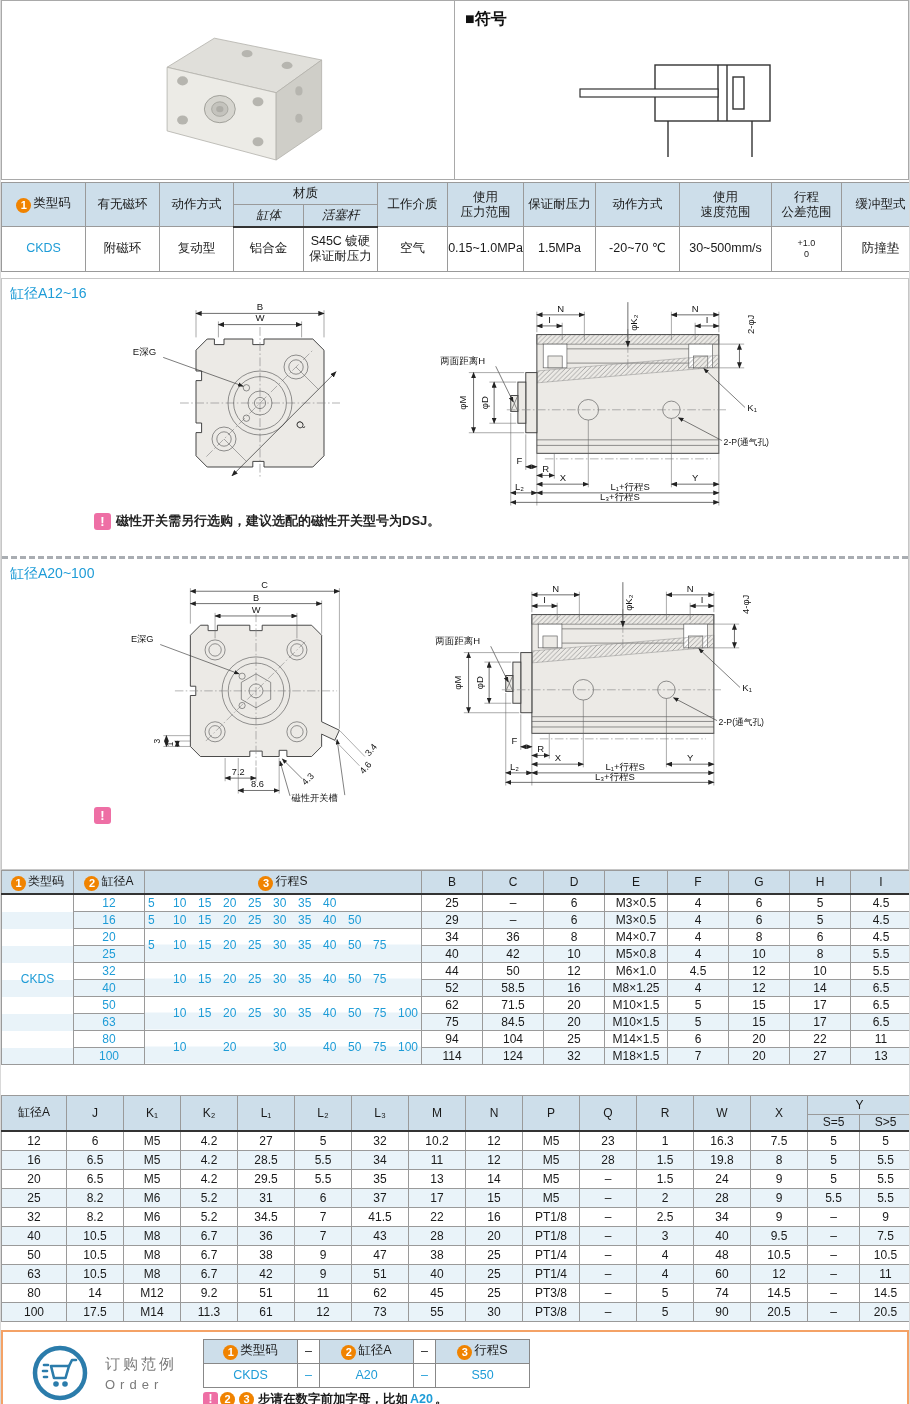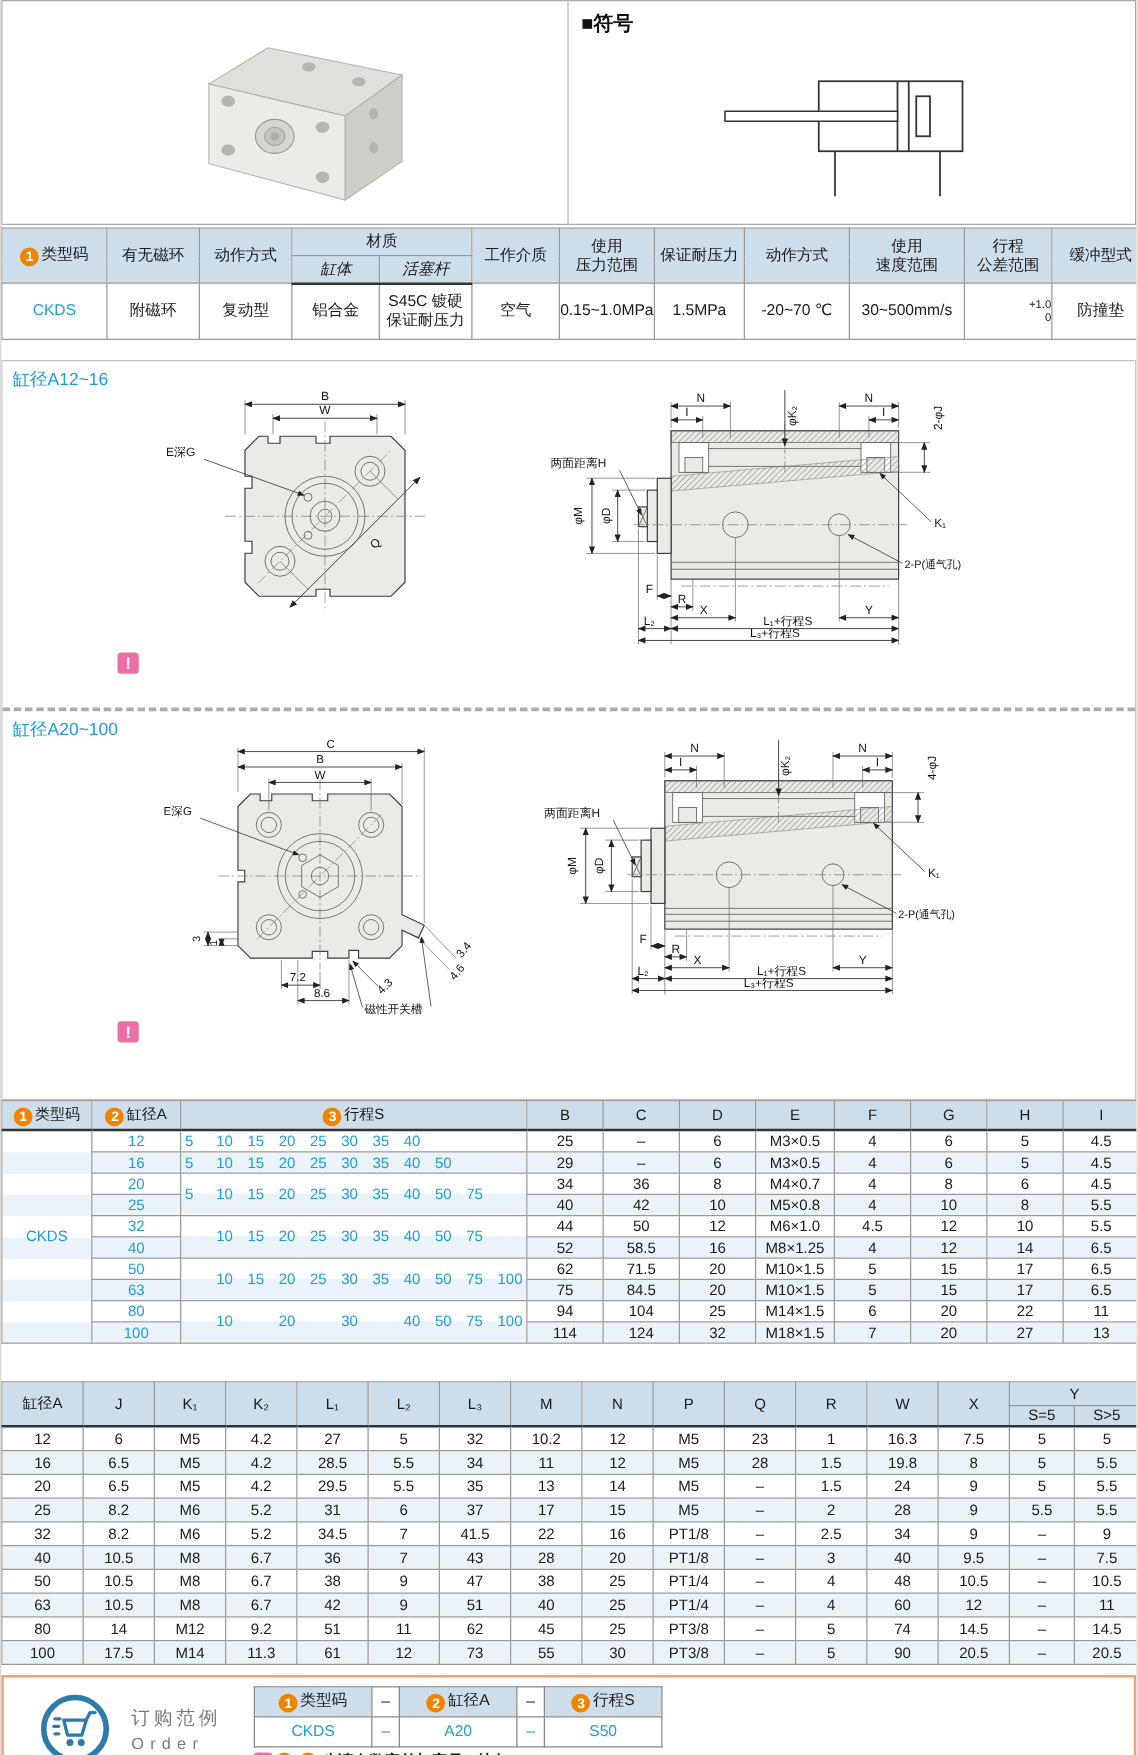--- a/index.html
+++ b/index.html
@@ -19,24 +19,24 @@
   .blu { color:#1e9cd7; }
   .pre { white-space:pre-line; }
   .cnum { display:inline-flex; width:15px; height:15px; border-radius:50%; background:#f08300; color:#fff;
           font-size:11px; font-weight:bold; align-items:center; justify-content:center; margin-right:2px; vertical-align:-2px; }
 
   
   .spec { width:910px; margin-top:2px; font-size:12.5px; border:1.5px solid #666; }
   .spec .hrow td { background:#cddeea; height:22px; line-height:1.15; }
   .spec tr.hb td { border-bottom:2px solid #333;font-style:italic; }
   .spec .vrow td { height:45px; background:#fff; line-height:1.25; }
-  .tolcell { display:flex; flex-direction:column; align-items:flex-end; justify-content:center; font-size:9px; line-height:1.2; }
+  .tolcell { display:flex; flex-direction:column; align-items:center; justify-content:center; font-size:9px; line-height:1.2; }
 
   
-  .dbox { margin-top:16px; border:1px solid #c6c6c6; height:592px; background:#fff; }
+  .dbox { margin-top:6px; border:1px solid #c6c6c6; height:592px; background:#fff; }
   .sec { position:relative; }
   .sec1 { height:277px; }
   .sec2 { height:312px; }
   .sec-title { position:absolute; top:6px; left:8px; color:#1e9cd7; font-size:14px; }
   .dwg-row { display:flex; justify-content:center; align-items:flex-start; gap:34px; padding-top:12px; }
   .note { margin:4px 0 0 92px; display:flex; align-items:center; gap:5px; font-weight:bold; font-size:13px; color:#222; }
   .warn-ic { flex:0 0 17px; width:17px; height:17px; border-radius:3px; background:#ee6fa5; color:#fff;
              font-weight:bold; text-align:center; line-height:17px; font-size:13px; }
   .divider { border-top:3px dashed #a9adb2; }
 
@@ -314,20 +314,21 @@
             <text x="108" y="251" text-anchor="middle">L₂</text>
             <line class="dim" x1="130" y1="255" x2="360" y2="255" marker-start="url(#ar)" marker-end="url(#ar)"></line>
             <text x="248" y="251" text-anchor="middle">L₁+行程S</text>
             <line class="dim" x1="97" y1="267" x2="360" y2="267" marker-start="url(#ar)" marker-end="url(#ar)"></line>
             <text x="235" y="264" text-anchor="middle">L₃+行程S</text>
           </g>
         </svg>
       </div>
       <div class="note">
         <span class="warn-ic">!</span>
+        <span>磁性开关需另行选购，建议选配的磁性开关型号为DSJ。</span>
       </div>
     </div>
 
     <div class="divider"></div>
 
     <div class="s sec sec2">
       <div class="sec-title">缸径A20~100</div>
       <div class="dwg-row">
 
         <svg width="278" height="232" viewBox="0 0 360 300">

